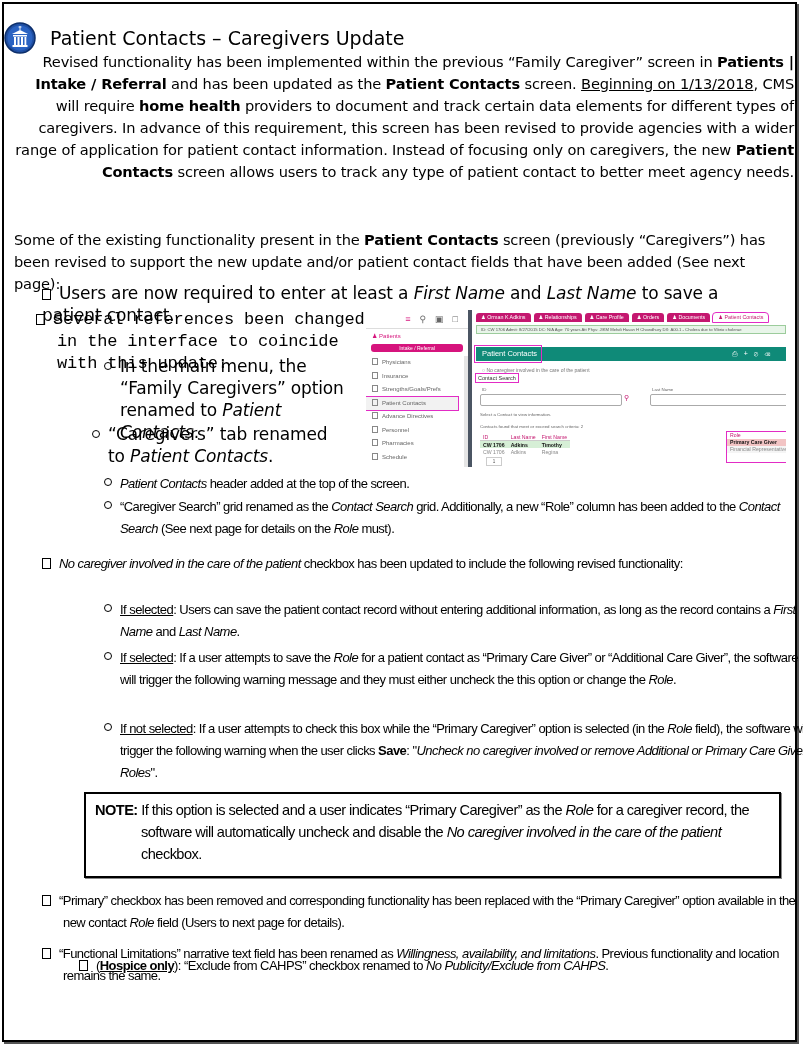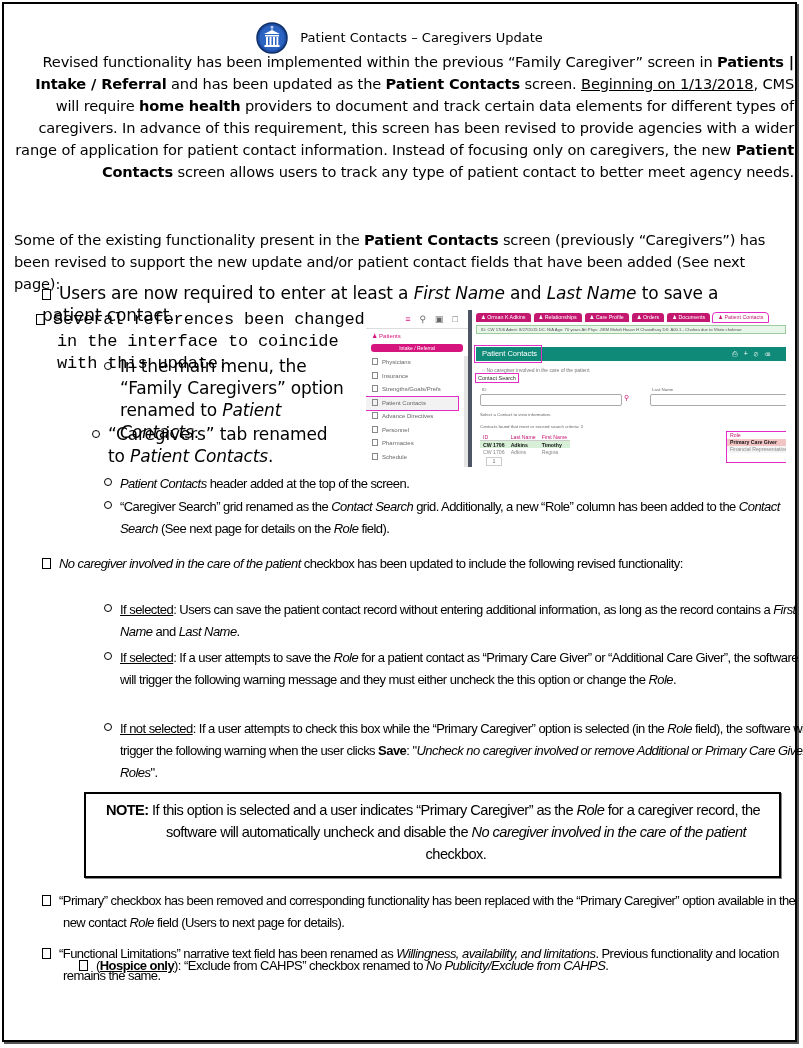--- a/index.html
+++ b/index.html
@@ -1,21 +1,21 @@
 <!DOCTYPE html>
 <html><head>
 <meta charset="utf-8">
 <style>
   html, body { margin:0; padding:0; background:#fff; }
   body { width:803px; height:1048px; position:relative; overflow:hidden;
          font-family:"DejaVu Sans", sans-serif; color:#000; }
   .page { position:absolute; left:2px; top:2px; width:795px; height:1040px;
           border:2px solid #000; box-shadow:2px 2px 0 #555; box-sizing:border-box; }
-  .title { position:absolute; left:0; right:0; top:18px; text-align:center;
-           font-size:13px; line-height:28px; }
+  .title { position:absolute; left:0; right:0; top:18px; text-align:left;
+           font-size:19px; line-height:28px; }
   .title .logo { display:inline-block; vertical-align:middle; margin-right:8px; width:32px; height:32px; }
   .title span.t { vertical-align:middle; }
   .para { position:absolute; left:10px; width:780px; font-size:14.6px; line-height:22px; letter-spacing:-0.15px; }
   .para b { font-weight:bold; }
   .u { text-decoration:underline; }
   .bullet { position:absolute; font-size:17px; line-height:22px; letter-spacing:-0.15px; }
   .sq { display:inline-block; width:9px; height:11px; border:1.6px solid #000; margin-right:8px;
         vertical-align:-1px; box-sizing:border-box; }
   .circ { display:inline-block; width:6px; height:6px; border:1px solid #000; border-radius:50%;
           margin-right:8px; vertical-align:2px; }
@@ -107,38 +107,38 @@
   <div class="bullet" style="left:100px; top:351px; width:240px; text-indent:-16px; padding-left:16px;">
     <span class="circ"></span><span>In the main menu, the “Family Caregivers” option renamed to </span><i>Patient Contacts</i><span>.</span>
   </div>
   <div class="bullet" style="left:88px; top:419px; width:240px; text-indent:-16px; padding-left:16px;">
     <span class="circ"></span><span>“Caregivers” tab renamed to </span><i>Patient Contacts</i><span>.</span>
   </div>
   <div class="bullet narrow" style="left:100px; top:469px; width:680px; text-indent:-16px; padding-left:16px;">
     <span class="circ"></span><i>Patient Contacts</i><span> header added at the top of the screen.</span>
   </div>
   <div class="bullet narrow" style="left:100px; top:492px; width:685px; text-indent:-16px; padding-left:16px;">
-    <span class="circ"></span><span>“Caregiver Search” grid renamed as the </span><i>Contact Search</i><span> grid. Additionally, a new “Role” column has been added to the </span><i>Contact Search</i><span> (See next page for details on the </span><i>Role</i><span> field).</span>
+    <span class="circ"></span><span>“Caregiver Search” grid renamed as the </span><i>Contact Search</i><span> grid. Additionally, a new “Role” column has been added to the </span><i>Contact Search</i><span> (See next page for details on the </span><i>Role</i><span> must).</span>
   </div>
 
   <div class="bullet narrow" style="left:38px; top:549px; width:745px; text-indent:-21px; padding-left:21px;">
     <span class="sq"></span><i>No caregiver involved in the care of the patient</i><span> checkbox has been updated to include the following revised functionality:</span>
   </div>
   <div class="bullet narrow" style="left:100px; top:595px; width:685px; text-indent:-16px; padding-left:16px;">
     <span class="circ"></span><span class="u">If selected</span><span>: Users can save the patient contact record without entering additional information, as long as the record contains a </span><i>First Name</i><span> and </span><i>Last Name</i><span>.</span>
   </div>
   <div class="bullet narrow" style="left:100px; top:643px; width:685px; text-indent:-16px; padding-left:16px;">
     <span class="circ"></span><span class="u">If selected</span><span>: If a user attempts to save the </span><i>Role</i><span> for a patient contact as “Primary Care Giver” or “Additional Care Giver”, the software will trigger the following warning message and they must either uncheck the this option or change the </span><i>Role</i><span>.</span>
   </div>
   <div class="bullet narrow" style="left:100px; top:714px; width:690px; text-indent:-16px; padding-left:16px;">
     <span class="circ"></span><span class="u">If not selected</span><span>: If a user attempts to check this box while the “Primary Caregiver” option is selected (in the </span><i>Role</i><span> field), the software will trigger the following warning when the user clicks </span><b>Save</b><span>: "</span><i>Uncheck no caregiver involved or remove Additional or Primary Care Giver Roles</i><span>".</span>
   </div>
 
   <div class="note">
-    <div class="inner narrow" style="text-indent:-46px; padding-left:46px;text-align:center;">
+    <div class="inner narrow" style="text-indent:-46px; padding-left:46px;">
       <b>NOTE:</b><span> If this option is selected and a user indicates “Primary Caregiver” as the </span><i>Role</i><span> for a caregiver record, the software will automatically uncheck and disable the </span><i>No caregiver involved in the care of the patient</i><span> checkbox.</span>
     </div>
   </div>
 
   <div class="bullet narrow" style="left:38px; top:886px; width:750px; text-indent:-21px; padding-left:21px;">
     <span class="sq"></span><span>“Primary” checkbox has been removed and corresponding functionality has been replaced with the “Primary Caregiver” option available in the new contact </span><i>Role</i><span> field (Users to next page for details).</span>
   </div>
   <div class="bullet narrow" style="left:38px; top:939px; width:750px; text-indent:-21px; padding-left:21px;">
     <span class="sq"></span><span>“Functional Limitations” narrative text field has been renamed as </span><i>Willingness, availability, and limitations</i><span>. Previous functionality and location remains the same.</span>
   </div>

